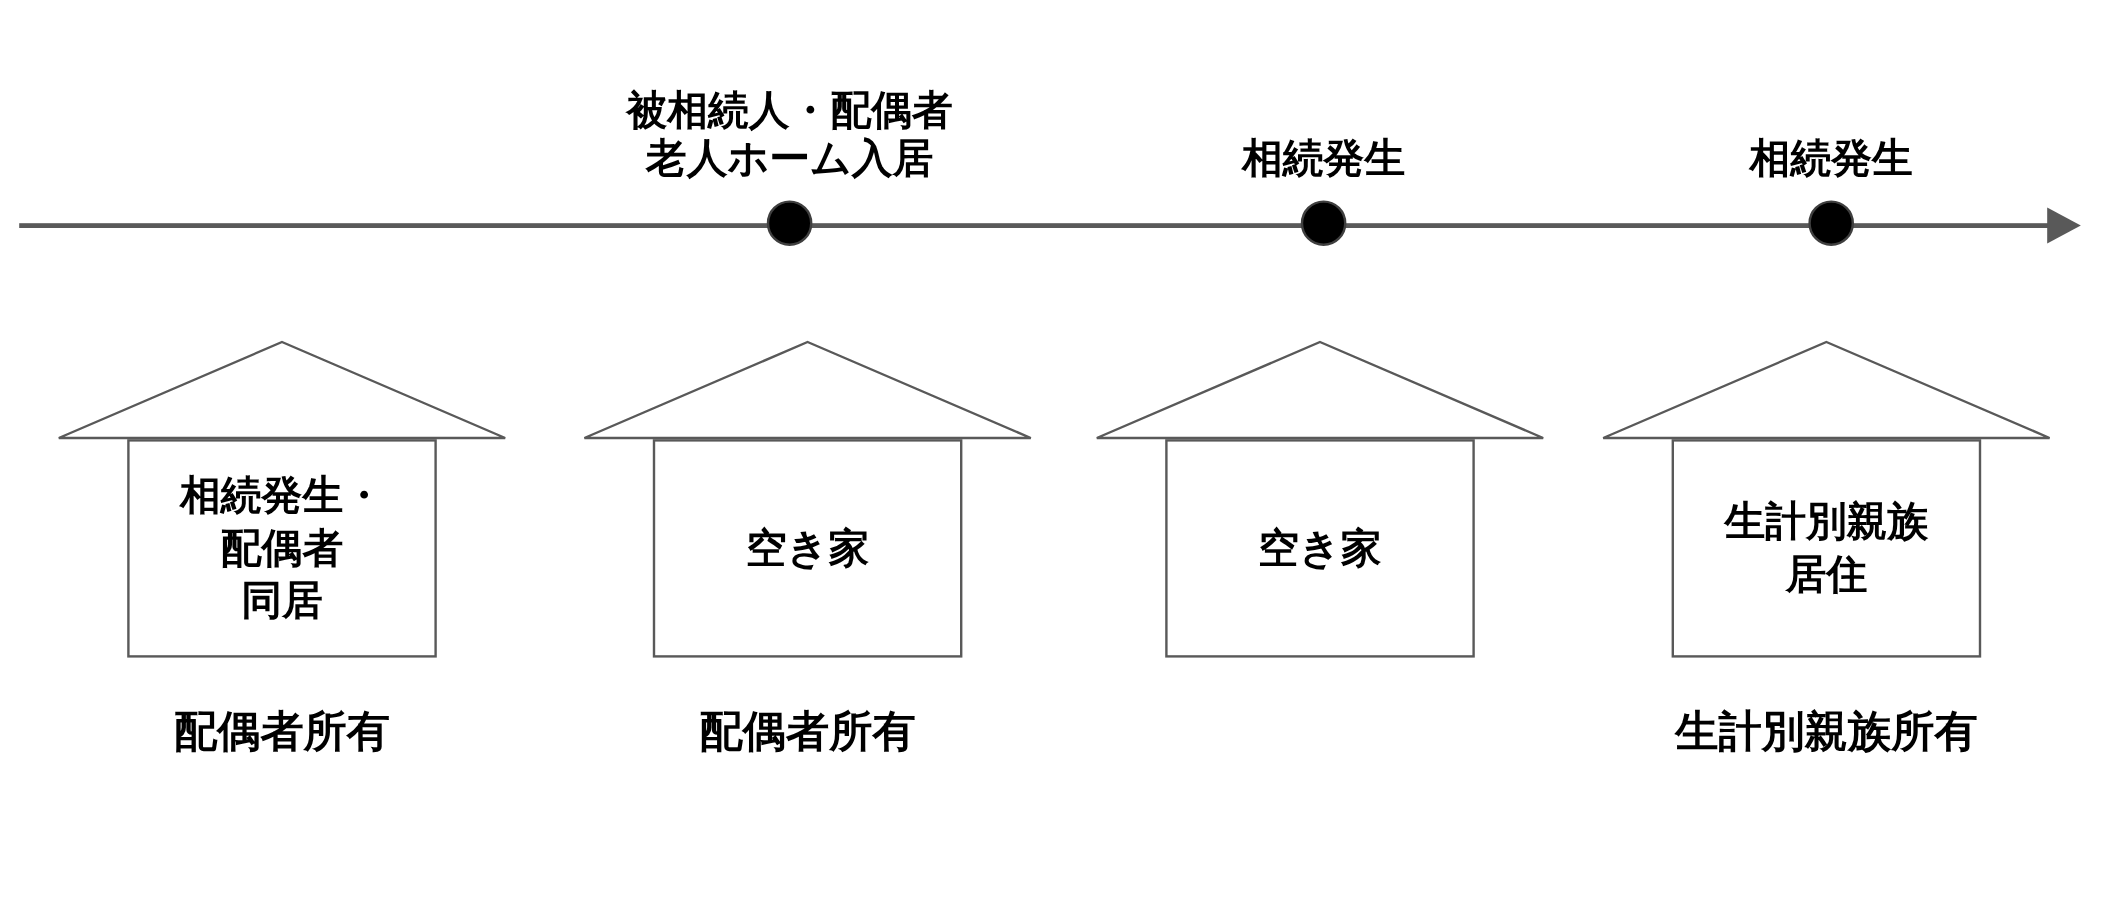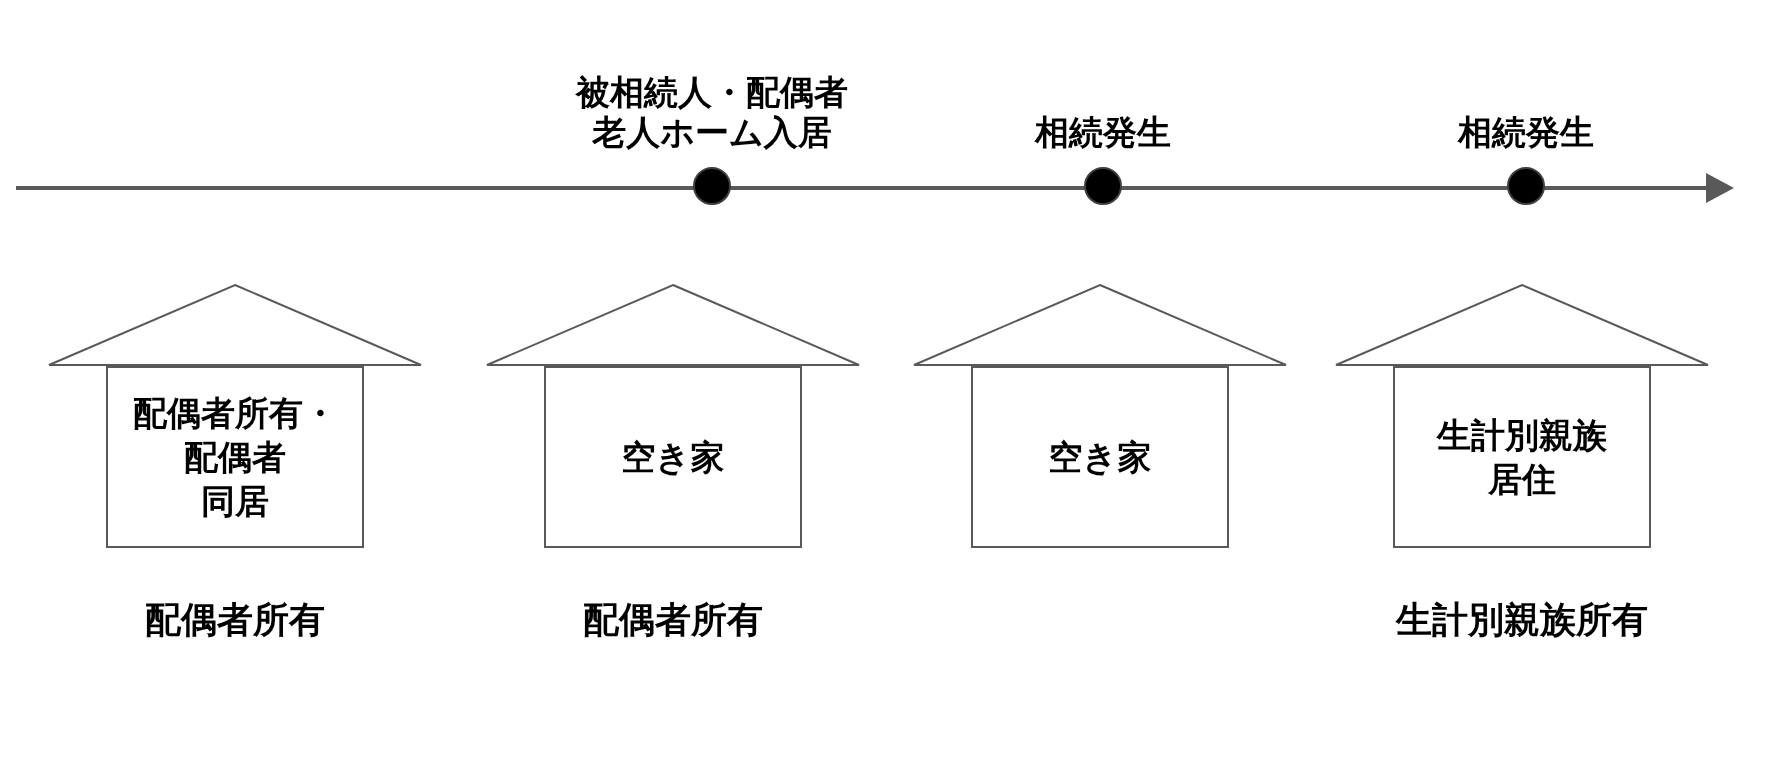--- a/index.html
+++ b/index.html
@@ -59,21 +59,21 @@
     position: absolute;
     top: 167px;
     width: 38px;
     height: 38px;
     border-radius: 50%;
     background: #000000;
     border: 2px solid #3f3f3f;
     transform: translateX(-50%);
     box-sizing: border-box;
   }
-  .event-1 { left: 712px; }
+  .event-1 { left: 658px; }
   .event-2 { left: 1103px; }
   .event-3 { left: 1526px; }
 
   
   .house {
     position: absolute;
     top: 282px;
     width: 380px;
   }
   .house-1 { left: 45px; }
@@ -95,21 +95,21 @@
   }
   .interior-label {
     font-size: 34px;
     line-height: 44px;
     font-weight: 700;
     text-align: center;
     white-space: pre-line;
     color: #000000;
   }
   .caption {
-    margin-top: 48px;
+    margin-top: 38px;
     font-size: 36px;
     font-weight: 700;
     text-align: center;
     color: #000000;
   }
 </style>
 </head>
 <body>
 
 <div class="canvas">
@@ -131,21 +131,21 @@
   <div class="event-label-box event-3">
     <div class="event-label">相続発生</div>
   </div>
   <div class="event-dot event-3"></div>
 
   <div class="house house-1">
     <svg class="roof" width="380" height="86" viewBox="0 0 380 86">
       <polygon points="190,3 376,83 4,83" fill="#ffffff" stroke="#595959" stroke-width="2"></polygon>
     </svg>
     <div class="house-body">
-      <div class="interior-label">配偶者所有・
+      <div class="interior-label">相続発生・
 配偶者
 同居</div>
     </div>
     <div class="caption">配偶者所有</div>
   </div>
 
   <div class="house house-2">
     <svg class="roof" width="380" height="86" viewBox="0 0 380 86">
       <polygon points="190,3 376,83 4,83" fill="#ffffff" stroke="#595959" stroke-width="2"></polygon>
     </svg>

